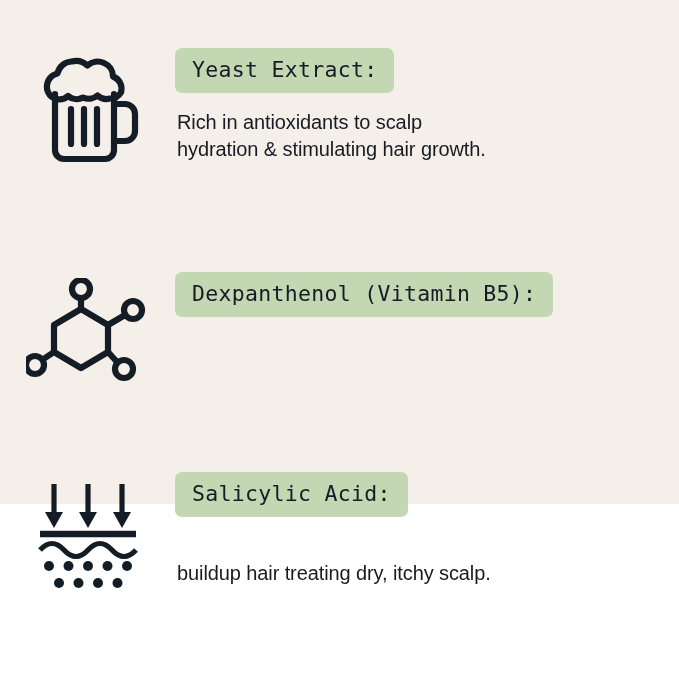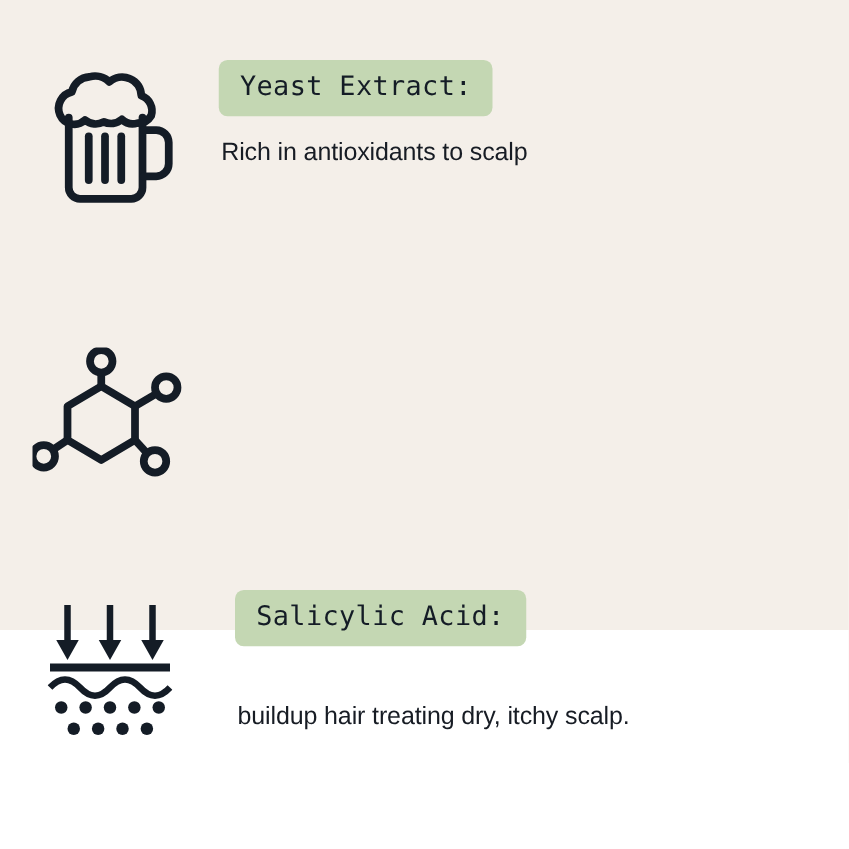--- a/index.html
+++ b/index.html
@@ -26,21 +26,21 @@
     position: absolute;
     left: 0;
     width: 679px;
     display: flex;
     flex-direction: row;
     align-items: flex-start;
   }
 
   #row-yeast      { top: 48px; }
   #row-dexpanthenol { top: 272px; }
-  #row-salicylic  { top: 472px; gap: 13px; }
+  #row-salicylic  { top: 472px; }
 
   .icon-cell {
     width: 175px;
     flex: 0 0 175px;
     display: flex;
     justify-content: center;
     align-items: flex-start;
     padding-top: 6px;
     box-sizing: border-box;
   }
@@ -108,20 +108,21 @@
           <line x1="49" y1="55" x2="49" y2="90"></line>
           <line x1="62" y1="55" x2="62" y2="90"></line>
         </svg>
       </span>
     </div>
 
     <div class="text-cell">
       <div class="badge">Yeast Extract:</div>
       <p class="body-text">
         <span>Rich in antioxidants to scalp</span><br>
+        <span>hydration &amp; stimulating hair growth.</span>
       </p>
     </div>
   </div>
 
   <div class="ingredient-row" id="row-dexpanthenol">
 
     <div class="icon-cell">
       <span>
         <svg class="icon-svg" width="124" height="104" viewBox="0 0 124 104" fill="none" stroke="#141c26" stroke-width="6.2" stroke-linecap="round" stroke-linejoin="round">
 
@@ -137,20 +138,21 @@
 
           <circle cx="55" cy="11" r="9" fill="#f4efe9"></circle>
           <circle cx="107" cy="32" r="9" fill="#f4efe9"></circle>
           <circle cx="98" cy="91" r="9" fill="#f4efe9"></circle>
           <circle cx="9" cy="87" r="9" fill="#f4efe9"></circle>
         </svg>
       </span>
     </div>
 
     <div class="text-cell">
+      <div class="badge">Dexpanthenol (Vitamin B5):</div>
     </div>
   </div>
 
   <div class="ingredient-row" id="row-salicylic">
 
     <div class="icon-cell">
       <span>
         <svg class="icon-svg" width="100" height="112" viewBox="0 0 100 112" fill="none" stroke="#141c26" stroke-width="5.2" stroke-linecap="butt" stroke-linejoin="round">
 
           <g>

